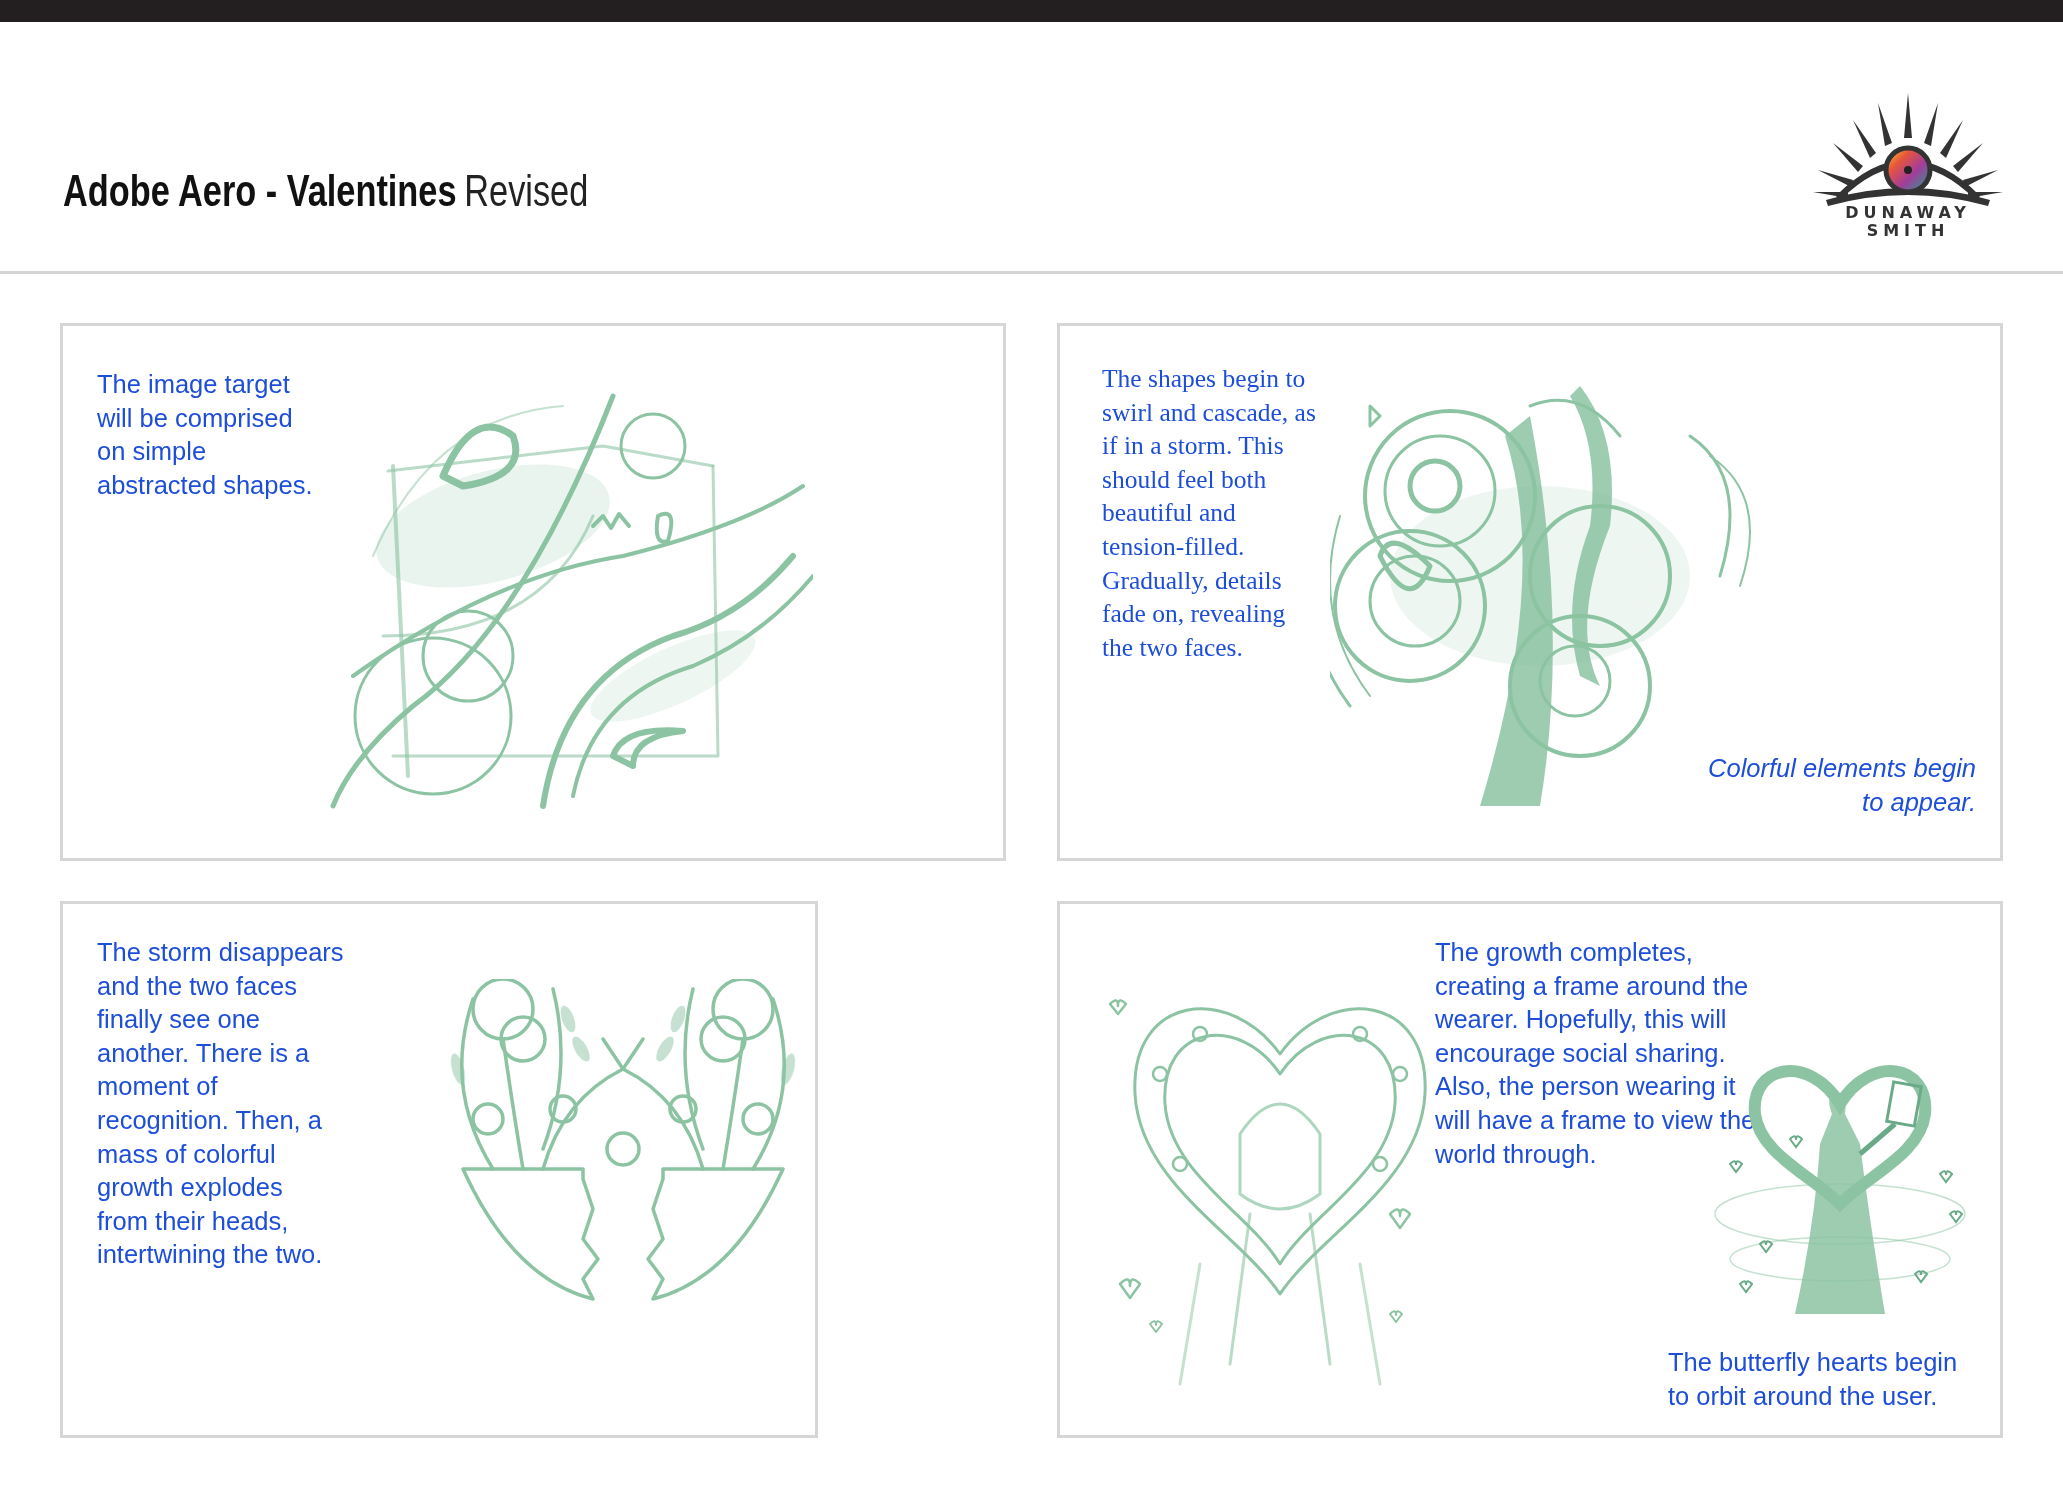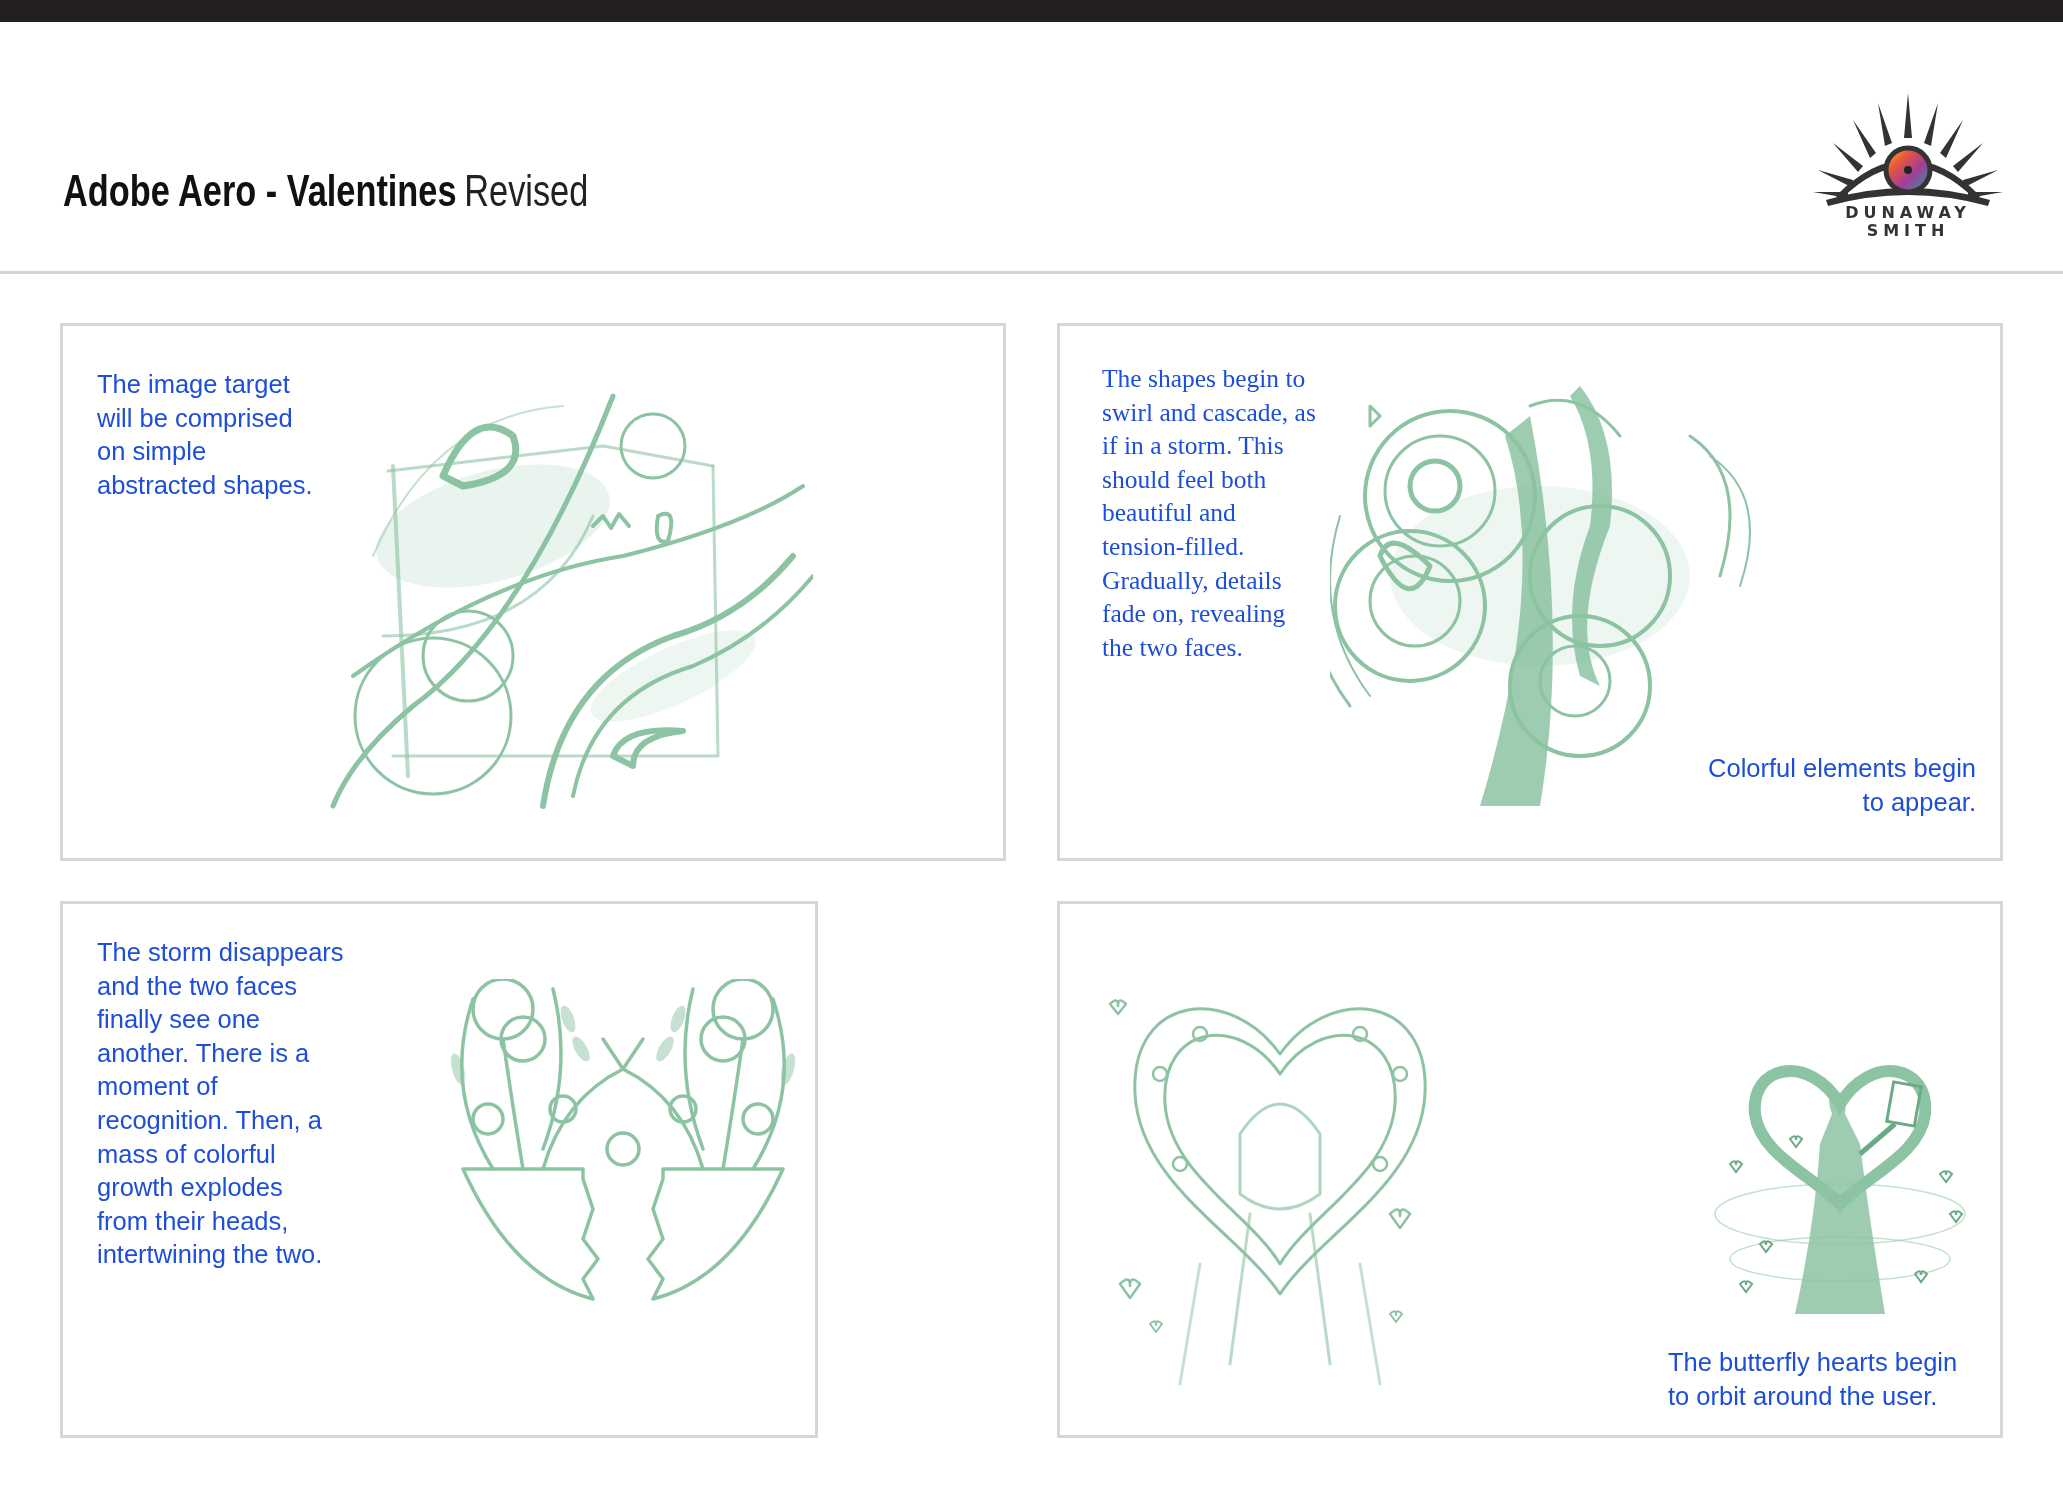--- a/index.html
+++ b/index.html
@@ -103,21 +103,21 @@
 <div class="panel p2">
   <div class="txt" style="left:42px; top:36px;font-family:Liberation Serif, serif;">The shapes begin to
 swirl and cascade, as
 if in a storm. This
 should feel both
 beautiful and
 tension-filled.
 Gradually, details
 fade on, revealing
 the two faces.</div>
-  <div class="txt right" style="right:24px; top:426px;">Colorful elements begin
+  <div class="txt right" style="right:24px; top:426px;font-style:italic;">Colorful elements begin
 to appear.</div>
   <svg class="art" style="left:270px; top:50px;" width="450" height="440" viewBox="0 0 450 440">
     <g class="s">
       <circle cx="120" cy="120" r="85" stroke-width="4"></circle>
       <circle cx="110" cy="115" r="55" stroke-width="3"></circle>
       <circle cx="105" cy="110" r="25" stroke-width="5"></circle>
       <circle cx="80" cy="230" r="75" stroke-width="4"></circle>
       <circle cx="85" cy="225" r="45" stroke-width="3"></circle>
       <circle cx="270" cy="200" r="70" stroke-width="4"></circle>
       <circle cx="250" cy="310" r="70" stroke-width="4"></circle>
@@ -176,20 +176,27 @@
       <ellipse cx="148" cy="70" rx="6" ry="14" transform="rotate(-30 148 70)"></ellipse>
       <ellipse cx="245" cy="40" rx="6" ry="14" transform="rotate(20 245 40)"></ellipse>
       <ellipse cx="232" cy="70" rx="6" ry="14" transform="rotate(30 232 70)"></ellipse>
       <ellipse cx="25" cy="90" rx="6" ry="16" transform="rotate(-15 25 90)"></ellipse>
       <ellipse cx="355" cy="90" rx="6" ry="16" transform="rotate(15 355 90)"></ellipse>
     </g>
   </svg>
 </div>
 
 <div class="panel p4">
+  <div class="txt" style="left:375px; top:32px;">The growth completes,
+creating a frame around the
+wearer. Hopefully, this will
+encourage social sharing.
+Also, the person wearing it
+will have a frame to view the
+world through.</div>
   <div class="txt" style="left:608px; top:442px;">The butterfly hearts begin
 to orbit around the user.</div>
   <svg class="art" style="left:30px; top:60px;" width="380" height="450" viewBox="0 0 380 450">
     <g class="s" stroke-width="3">
       <path d="M190,90 C140,20 40,30 45,130 C50,220 150,270 190,330 C230,270 330,220 335,130 C340,30 240,20 190,90 Z"></path>
       <path d="M190,110 C150,50 70,60 75,140 C80,210 160,250 190,300 C220,250 300,210 305,140 C310,60 230,50 190,110 Z"></path>
       <path d="M150,170 Q190,110 230,170 L230,230 Q190,260 150,230 Z" opacity="0.7"></path>
       <path d="M160,250 L140,400 M220,250 L240,400" opacity="0.6"></path>
       <path d="M110,300 L90,420 M270,300 L290,420" opacity="0.5"></path>
       <path d="M20,40 l8,10 l8,-10 q-8,-8 -8,2 q0,-10 -8,-2 Z" stroke-width="2.5"></path>

